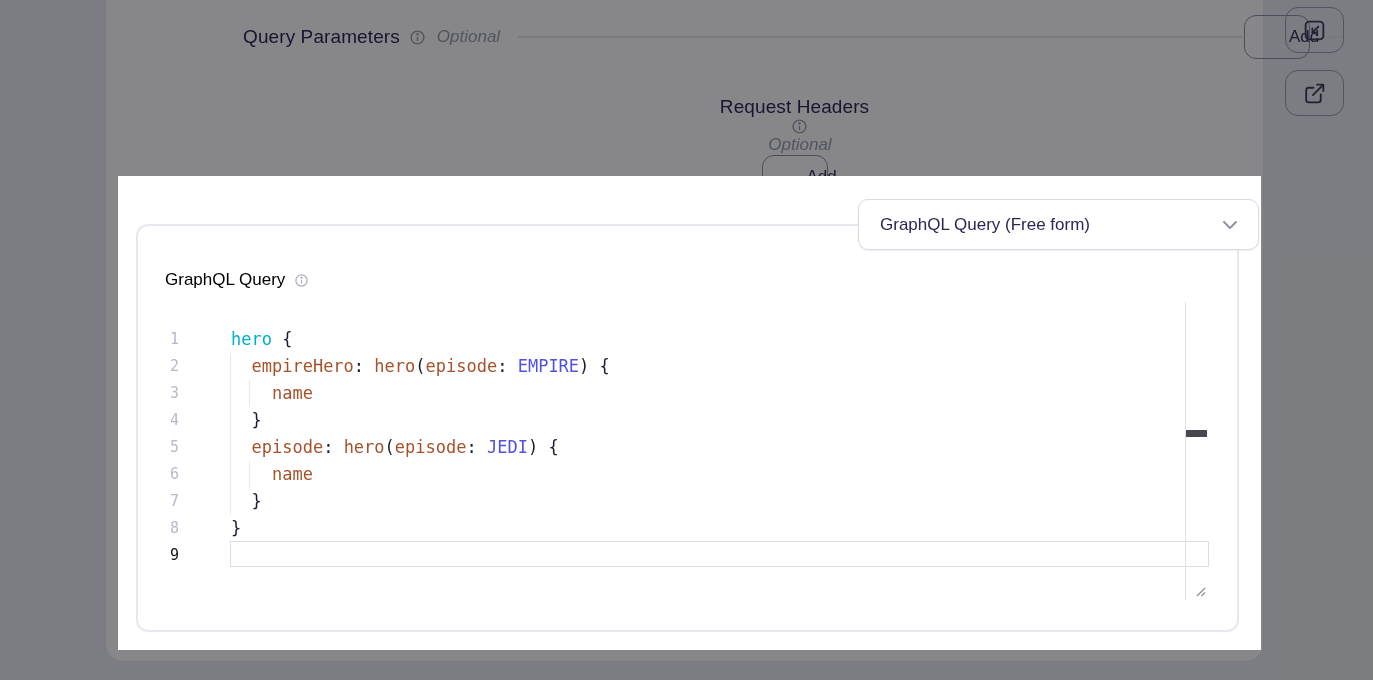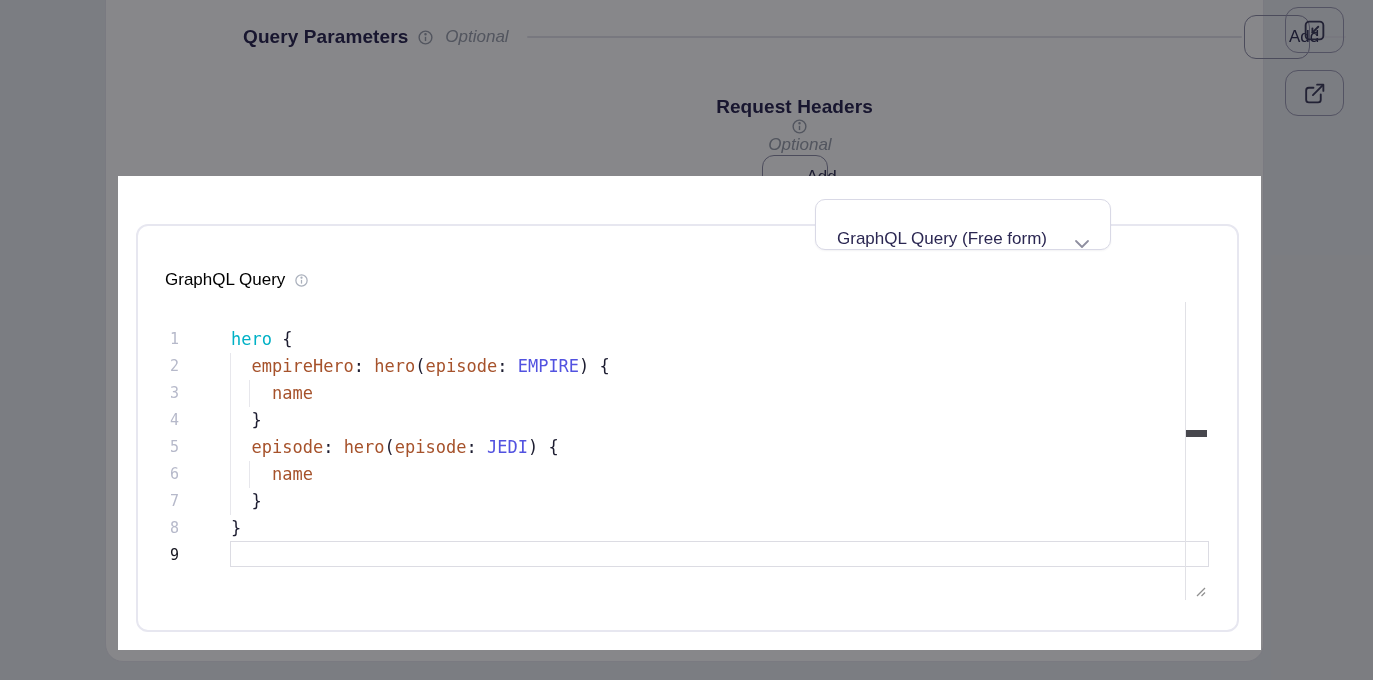--- a/index.html
+++ b/index.html
@@ -14,21 +14,21 @@
   .bg-card {
     position: absolute; left: 105px; top: -26px; width: 1159px; height: 688px;
     background: #ffffff; border-radius: 18px; border: 1px solid #e6e7ee;
   }
   .section-row {
     position: absolute; left: 137px; width: 1103px; height: 44px;
     display: flex; align-items: center;
   }
   .section-row.row1 { top: 40px; }
   .section-row.row2 { top: 121px; flex-direction: column; }
-  .section-title { font-size: 19px; font-weight: 700; color: #2b2752; letter-spacing: .1px; }
+  .section-title { font-size: 19px; font-weight: 400; color: #2b2752; letter-spacing: .1px; }
   .info-icon { margin-left: 9px; display: inline-flex; color: #9aa0ac; }
   .optional { margin-left: 11px; font-size: 17px; font-style: italic; color: #9aa0ac; }
   .h-line { flex: 1 1 auto; height: 2px; background: #e3e3ea; margin-left: 18px; margin-right: 2px; border-radius: 1px; }
   .h-line-short { flex: 0 0 31px; height: 2px; background: #e3e3ea; margin-left: 5px; border-radius: 1px; }
   .add-btn {
     flex: 0 0 auto; width: 66px; height: 44px; border: 1px solid #8f8fa8; border-radius: 12px;
     background: transparent; font-family: Liberation Sans, sans-serif;
     font-size: 17px; font-weight: 500; color: #333355; cursor: pointer; padding-left: 44px;
   }
 
@@ -53,24 +53,24 @@
   .fieldset-box {
     position: absolute; left: 18px; top: 48px; width: 1103px; height: 408px;
     border: 2px solid #e7e7f0; border-radius: 12px;
   }
   .modal-title {
     position: absolute; left: 19px; top: 33px; z-index: 2;
     background: #ffffff; padding-right: 16px;
     font-size: 19px; font-weight: 700; color: #2b2752; line-height: 28px;
   }
   .body-select {
-    position: absolute; left: 697px; top: 23px; width: 296px; height: 51px; z-index: 2;
+    position: absolute; left: 740px; top: 23px; width: 401px; height: 51px; z-index: 2;
     background: #ffffff; border: 1px solid #d9d9e6; border-radius: 10px;
     box-shadow: 0 1px 2px rgba(30,30,60,0.06);
-    display: flex; align-items: flex-end; cursor: pointer;
+    display: flex; align-items: center; cursor: pointer;
   }
   .body-select .select-value {
     padding-left: 21px; font-size: 17px; color: #2b2752; flex: 1 1 auto;
   }
   .body-select .chevron { margin-right: 20px; display: inline-flex; color: #8f8fa0; }
 
   .editor-label-row {
     position: absolute; left: 47px; top: 94px; display: flex; align-items: center; z-index: 2;
   }
   .editor-label { font-size: 17px; font-weight: 400; color: #000000; }

